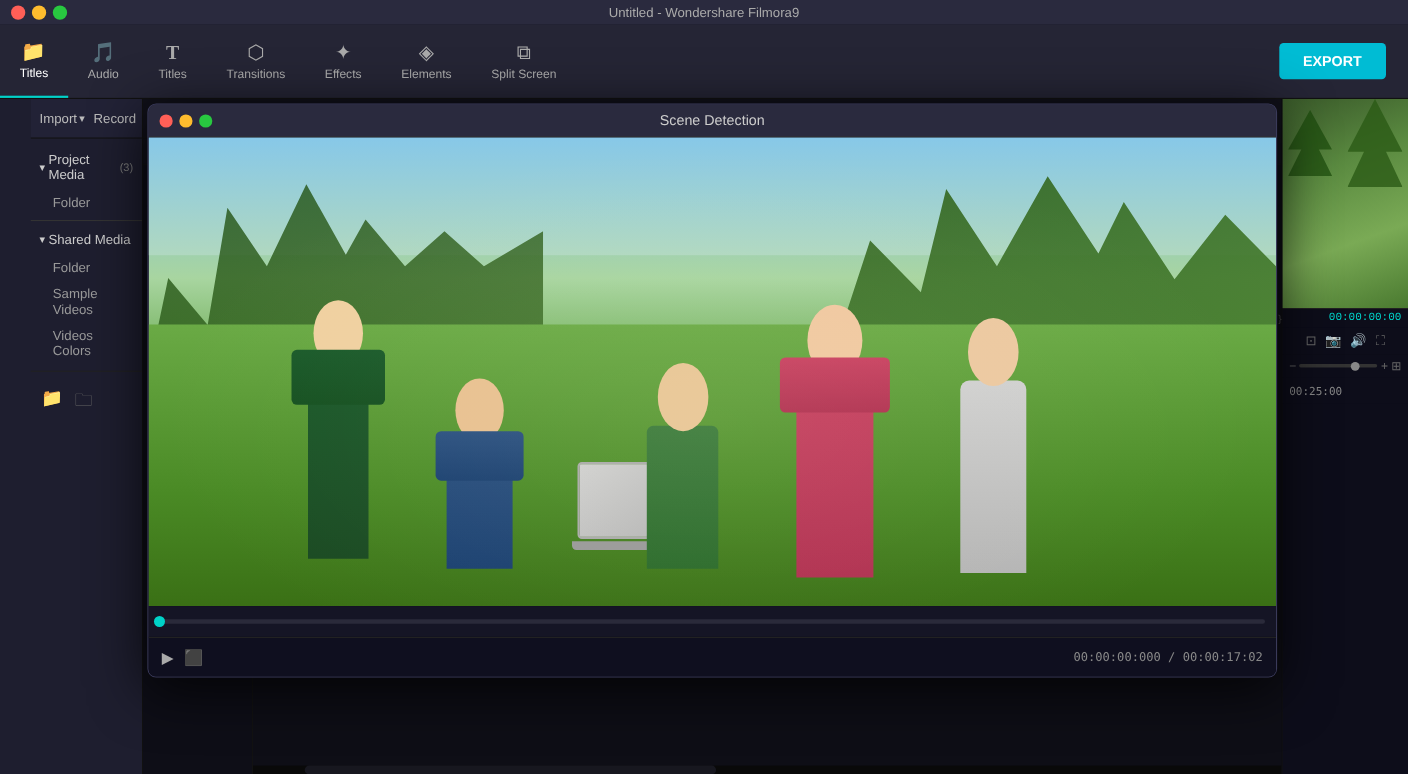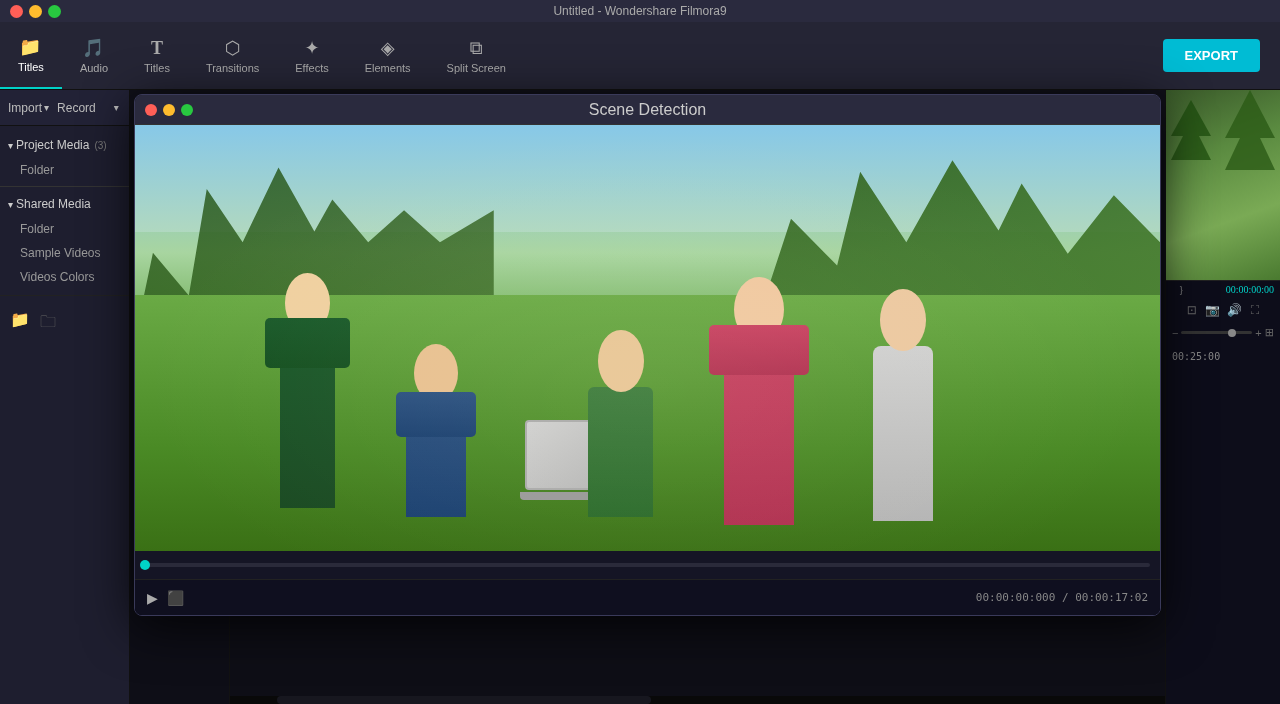--- a/index.html
+++ b/index.html
@@ -57,21 +57,21 @@
     <div style="display:flex;flex-direction:column;align-items:center;justify-content:center;padding:8px 18px;color:#aaa;font-size:11px;gap:3px;min-width:85px;cursor:pointer;">
       <span style="font-size:18px;">⧉</span>
       <span>Split Screen</span>
     </div>
   </div>
   <button style="background:#00bcd4;color:#fff;border:none;padding:9px 22px;border-radius:4px;font-size:13px;font-weight:bold;cursor:pointer;margin-left:auto;margin-right:20px;">EXPORT</button>
 </div>
 
 <div style="display:flex; height:calc(704px - 90px); position:relative;">
 
-  <div style="width:130px; background:#1e1e2f; border-right:1px solid #111; flex-shrink:0; overflow-y:auto;">
+  <div style="width:130px; background:#1e1e2f; border-right:1px solid #111; flex-shrink:0; overflow-y:auto;padding-left:28px;">
 
     <div style="height:36px; background:#222236; display:flex; align-items:center; padding:0 8px; gap:8px; border-bottom:1px solid #111;">
       <span style="color:#bbb;font-size:12px;cursor:pointer;display:flex;align-items:center;gap:2px;">
         <span>Import</span>
         <span style="font-size:10px;">▾</span>
       </span>
       <span style="color:#bbb;font-size:12px;cursor:pointer;display:flex;align-items:center;gap:18px;">
         <span>Record</span>
         <span style="font-size:10px;">▾</span>
       </span>
@@ -180,21 +180,21 @@
   <div style="width:115px;background:#0d0d1a;flex-shrink:0;display:flex;flex-direction:column;border-left:1px solid #111;position:relative;z-index:1;">
 
     <div style="height:190px;background:linear-gradient(160deg,#3a5a2a,#5a8a40,#7aaa55,#4a7a30);overflow:hidden;position:relative;">
 
       <div style="position:absolute;top:0;right:5px;width:50px;height:80px;background:#2a5a15;clip-path:polygon(50% 0%,100% 60%,70% 60%,100% 100%,0% 100%,30% 60%,0% 60%);opacity:0.8;"></div>
       <div style="position:absolute;top:10px;left:5px;width:40px;height:60px;background:#1a4a0a;clip-path:polygon(50% 0%,100% 60%,70% 60%,100% 100%,0% 100%,30% 60%,0% 60%);opacity:0.7;"></div>
     </div>
 
     <div style="display:flex;align-items:center;justify-content:flex-end;padding:3px 6px;background:#0d0d1a;border-top:1px solid #222;">
       <span style="color:#888;font-size:9px;margin-right:3px;">}</span>
-      <span style="color:#00d2c8;font-size:10px;font-family:Liberation Serif, serif;margin-left:40px;">00:00:00:00</span>
+      <span style="color:#00d2c8;font-size:10px;font-family:Liberation Mono, monospace;margin-left:40px;">00:00:00:00</span>
     </div>
 
     <div style="display:flex;justify-content:center;gap:8px;padding:5px;background:#0d0d1a;">
       <span style="color:#666;font-size:12px;cursor:pointer;">⊡</span>
       <span style="color:#666;font-size:12px;cursor:pointer;">📷</span>
       <span style="color:#666;font-size:12px;cursor:pointer;">🔊</span>
       <span style="color:#666;font-size:12px;cursor:pointer;">⛶</span>
     </div>
 
     <div style="display:flex;align-items:center;gap:3px;padding:4px 6px;background:#0d0d1a;">
@@ -213,21 +213,21 @@
 
   <div style="position:absolute;top:0;left:130px;right:115px;bottom:0;z-index:20;display:flex;align-items:flex-start;padding-top:0;">
     <div style="width:100%;background:#1e1e2e;border:1px solid #3a3a5a;border-radius:8px;box-shadow:0 10px 50px rgba(0,0,0,0.8);margin:4px;overflow:hidden;">
 
       <div style="background:#2a2a3e;height:30px;display:flex;align-items:center;justify-content:center;position:relative;border-bottom:1px solid #333;">
         <div style="position:absolute;left:10px;display:flex;gap:6px;align-items:center;">
           <div style="width:12px;height:12px;border-radius:50%;background:#ff5f57;cursor:pointer;"></div>
           <div style="width:12px;height:12px;border-radius:50%;background:#febc2e;cursor:pointer;"></div>
           <div style="width:12px;height:12px;border-radius:50%;background:#28c840;cursor:pointer;"></div>
         </div>
-        <span style="color:#ccc;font-size:16px;">Scene Detection</span>
+        <span style="color:#ccc;font-size:13px;">Scene Detection</span>
       </div>
 
       <div style="display:flex;height:490px;">
 
         <div style="flex:1;display:flex;flex-direction:column;background:#0a0a15;">
 
           <div style="flex:1;overflow:hidden;position:relative;">
 
             <div style="width:100%;height:100%;position:relative;background:linear-gradient(180deg,#7abeea 0%,#a8d5a0 30%,#6aaa50 50%,#5a9a40 70%,#3a7025 100%);">
 

